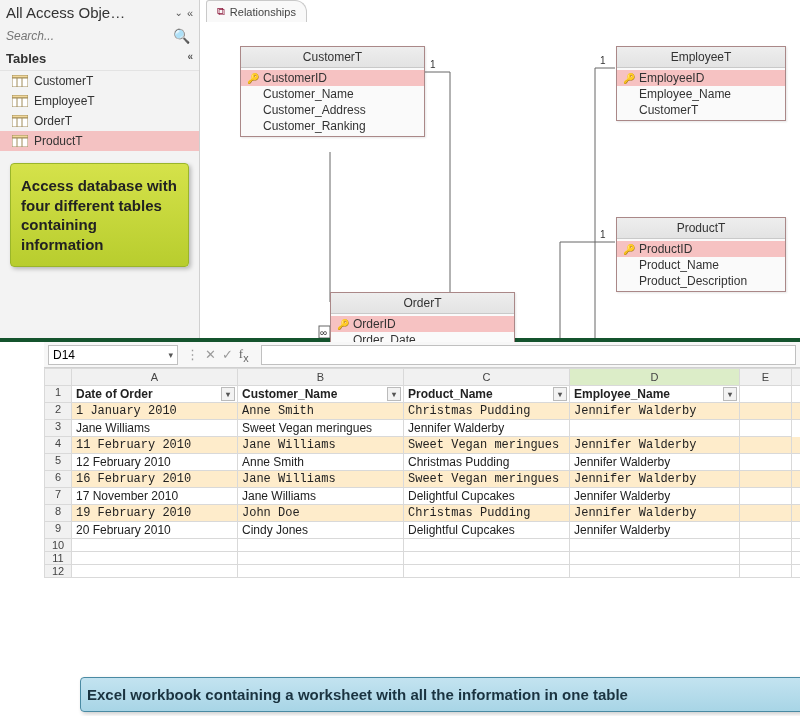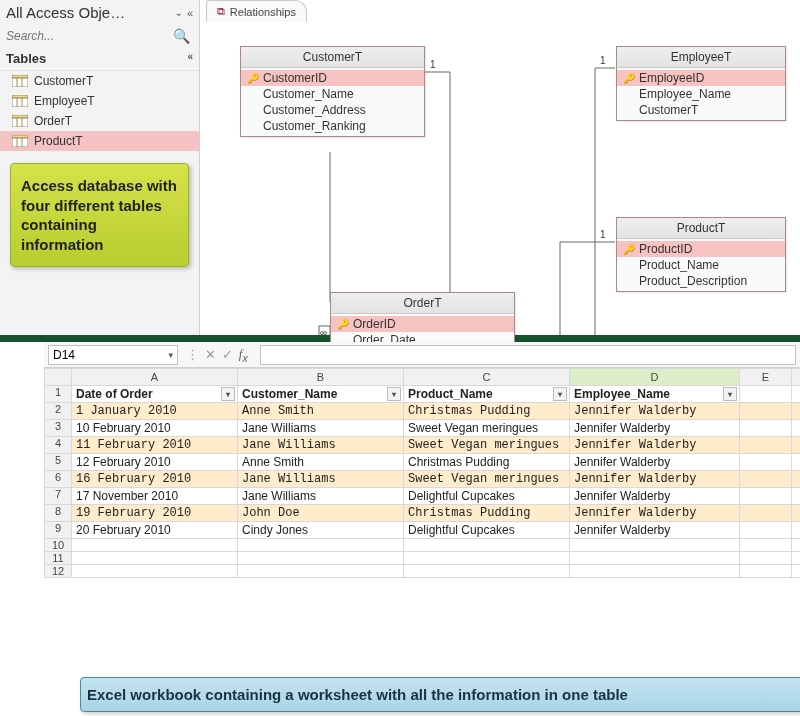--- a/index.html
+++ b/index.html
@@ -1,19 +1,19 @@
 <!DOCTYPE html>
 <html><head>
 <meta charset="utf-8">
 <style>
 * { box-sizing: border-box; margin: 0; padding: 0; font-family: "Segoe UI", Tahoma, sans-serif; }
 body { width: 800px; height: 716px; background: #fff; overflow: hidden; font-size: 12px; }
 
 .root { display: flex; flex-direction: column; width: 100%; height: 100%; }
-.top { display: flex; height: 342px; border-bottom: 7px solid #14532d; }
+.top { display: flex; height: 342px; border-bottom: 4px solid #14532d; }
 .bottom { flex: 1; background: #fff; margin-left: 44px; }
 
 
 .nav { width: 200px; background: #f3f3f3; border-right: 1px solid #d0d0d0; position: relative; display: flex; flex-direction: column; }
 .nav-header { display: flex; align-items: center; padding: 4px 6px; font-size: 15px; color: #333; }
 .nav-header .title { flex: 1; white-space: nowrap; overflow: hidden; text-overflow: ellipsis; }
 .nav-header .collapse { font-size: 11px; color: #555; cursor: pointer; }
 .nav-search { display: flex; align-items: center; padding: 2px 4px; }
 .nav-search input { flex: 1; border: none; background: transparent; font-style: italic; color: #888; font-size: 12px; padding: 2px; }
 .nav-search .mag { color: #7a0026; font-size: 14px; padding: 0 4px; cursor: pointer; }
@@ -40,21 +40,21 @@
 .tbl-row .key.hidden { visibility: hidden; }
 
 svg.relsvg { position: absolute; top: 0; left: 0; width: 100%; height: 100%; pointer-events: none; }
 text.card { font-size: 10px; fill: #333; }
 
 
 .xl-bar { display: flex; align-items: center; height: 26px; border-bottom: 1px solid #d0d0d0; background: #f7f7f7; padding: 0 4px; }
 .namebox { width: 130px; height: 20px; border: 1px solid #c0c0c0; background: #fff; padding: 0 18px 0 4px; font-size: 12px; position: relative; display: flex; align-items: center; }
 .namebox::after { content: "▾"; position: absolute; right: 4px; font-size: 9px; color: #555; }
 .xl-bar .sepicons { display: flex; align-items: center; gap: 6px; margin: 0 8px; color: #9a9a9a; font-size: 13px; }
-.xl-bar .fx { font-style: italic; font-family: "Times New Roman", serif; font-size: 13px; color: #666; text-align: right; }
+.xl-bar .fx { font-family: "Times New Roman", serif; font-size: 13px; color: #666; text-align: right; }
 .fxinput { flex: 1; height: 20px; border: 1px solid #c0c0c0; background: #fff; margin-left: 4px; }
 
 .xl-grid { font-size: 12px; color: #222; }
 .col-letters { display: grid; grid-template-columns: 28px 166px 166px 166px 170px 52px 52px; }
 .col-letters div { border: 1px solid #d9d9d9; border-left: none; background: #f1f1f1; text-align: center; padding: 2px 0; font-size: 11px; color: #444; }
 .col-letters div.active { background: #dcedc8; }
 .col-letters div:first-child { border-left: 1px solid #d9d9d9; background: #f1f1f1; }
 
 .xl-rows { }
 .xl-row { display: grid; grid-template-columns: 28px 166px 166px 166px 170px 52px 52px; }
@@ -278,21 +278,20 @@
             <div class="rn">2</div>
             <div class="cell">1 January 2010</div>
             <div class="cell">Anne Smith</div>
             <div class="cell">Christmas Pudding</div>
             <div class="cell">Jennifer Walderby</div>
             <div class="cell"></div>
             <div class="cell"></div>
           </div>
           <div class="xl-row">
             <div class="rn">3</div>
-            <div class="cell">10 February 2010</div>
             <div class="cell">Jane Williams</div>
             <div class="cell">Sweet Vegan meringues</div>
             <div class="cell">Jennifer Walderby</div>
             <div class="cell"></div>
             <div class="cell"></div>
           </div>
           <div class="xl-row stripe">
             <div class="rn">4</div>
             <div class="cell">11 February 2010</div>
             <div class="cell">Jane Williams</div>

